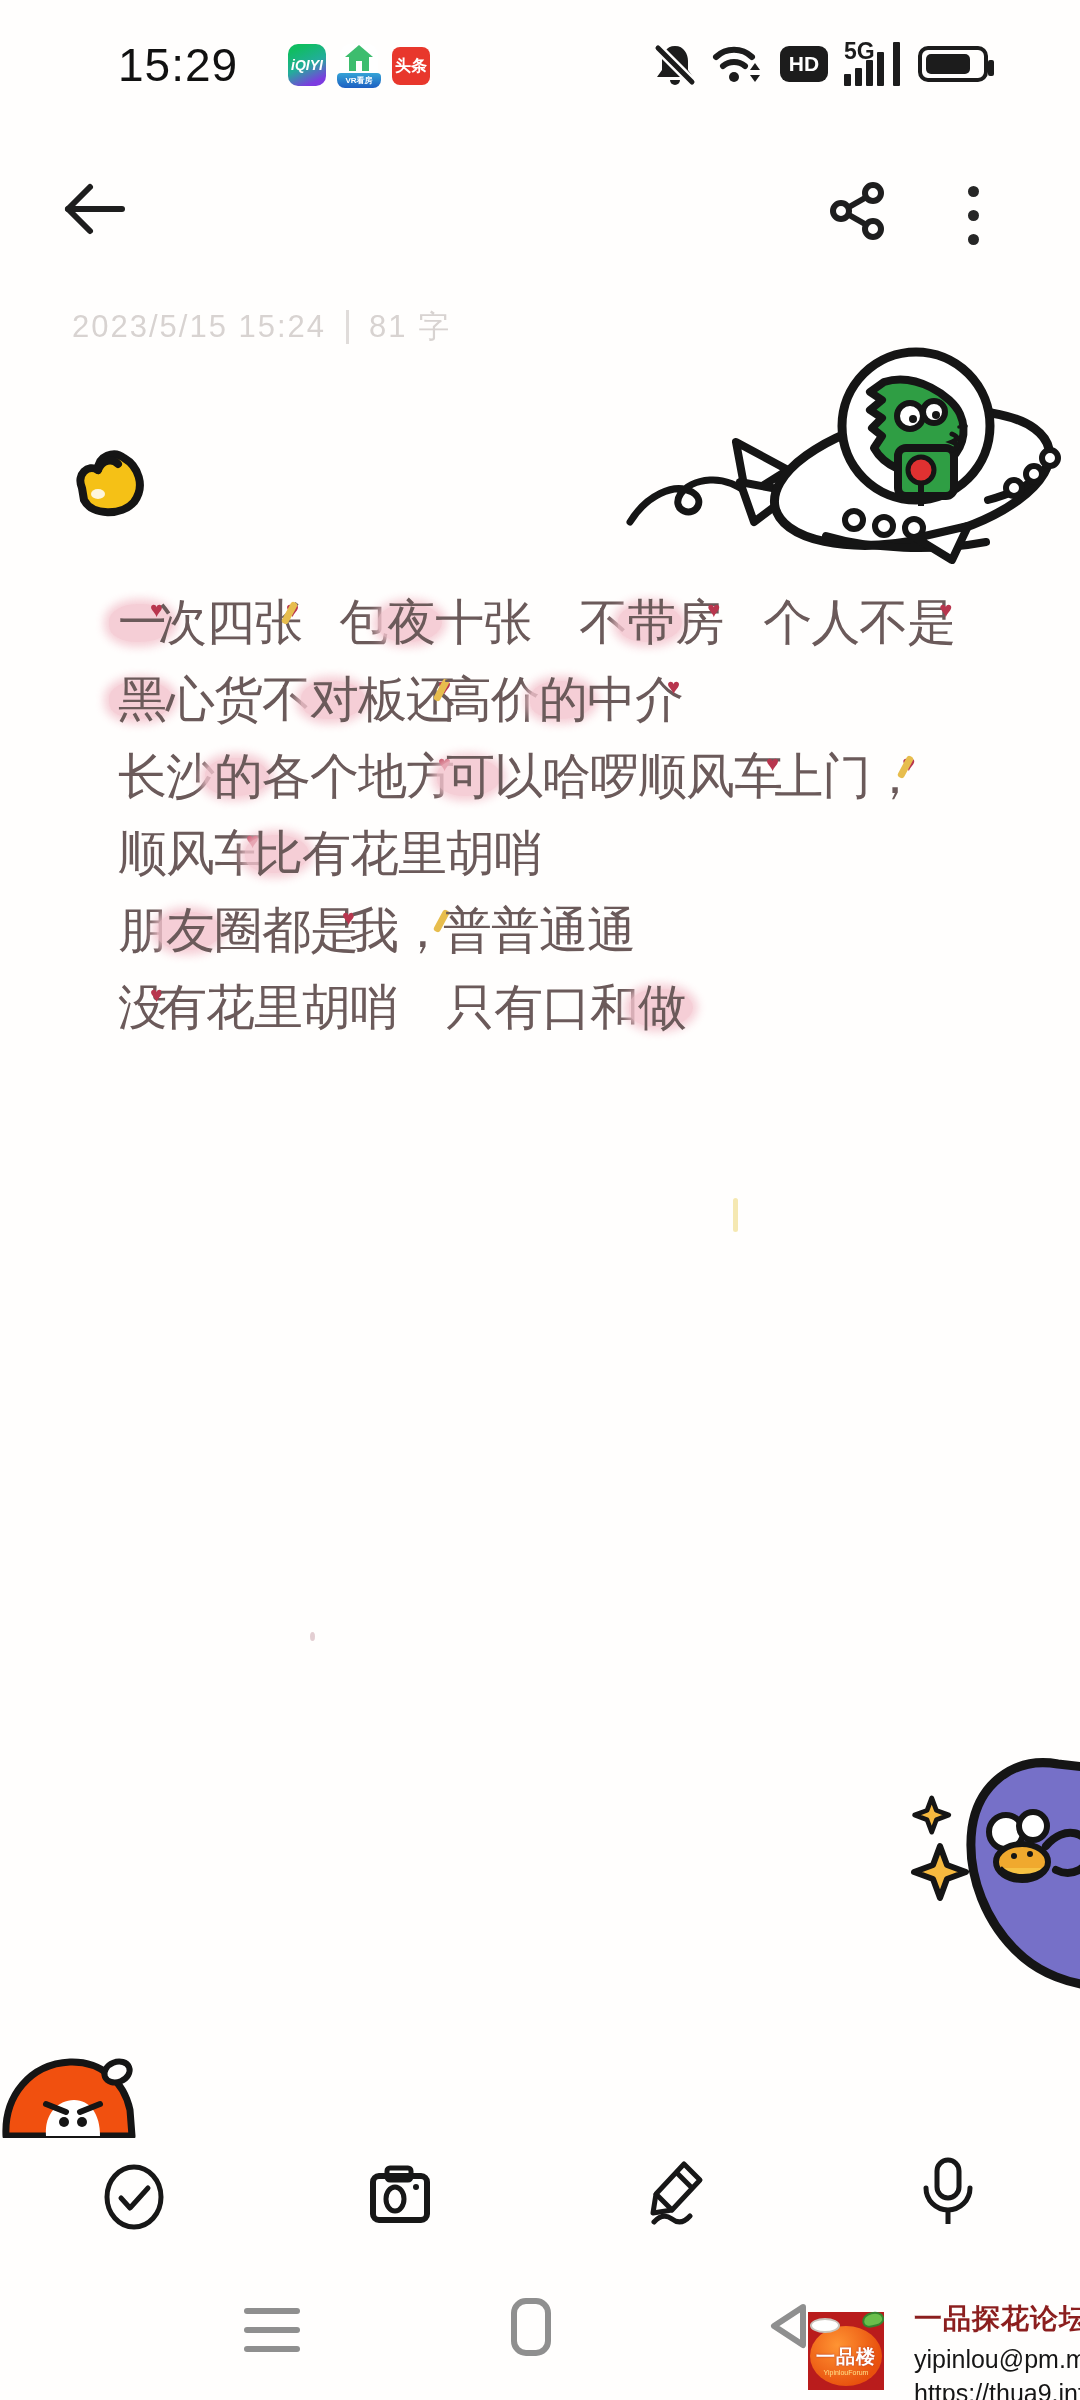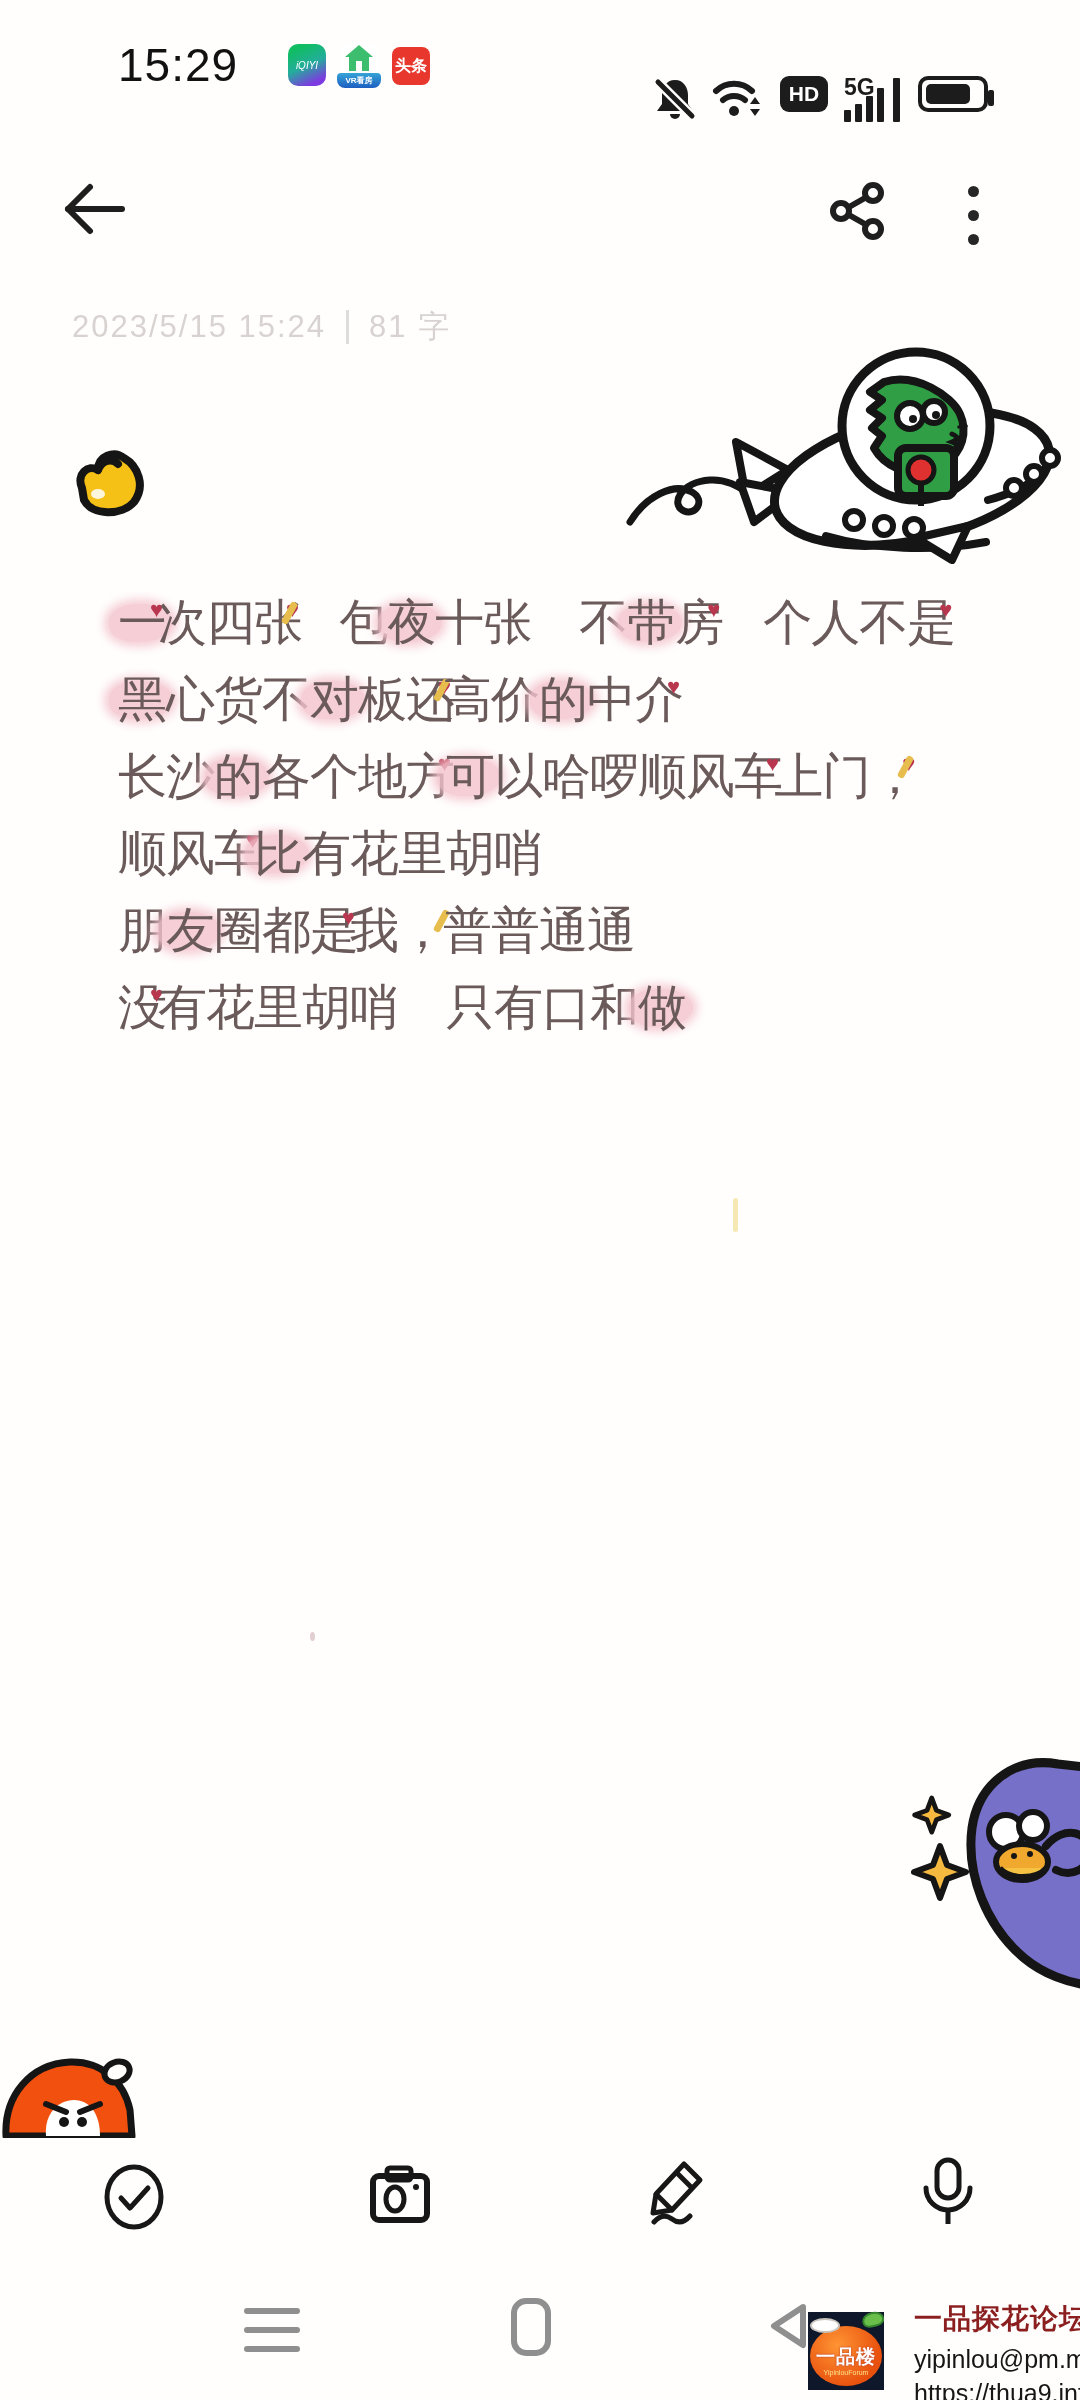--- a/index.html
+++ b/index.html
@@ -8,29 +8,29 @@
     position:relative; width:1080px; height:2400px; margin:0 auto;
     background:#fffefd; overflow:hidden;
     font-family:"Liberation Sans","DejaVu Sans",sans-serif;
   }
   
   .status-bar { position:absolute; top:30px; left:0; right:0; height:74px; }
   .time { position:absolute; left:118px; top:8px; font-size:46px; font-weight:500; color:#111; letter-spacing:1px; }
   .badges { position:absolute; left:288px; top:14px; display:flex; gap:14px; align-items:center; }
   .badge { position:relative; width:38px; height:42px; border-radius:10px; overflow:visible; }
   .badge-iqiyi { background:linear-gradient(155deg,#10bd62 15%,#23ad9b 50%,#7c3be0 85%); display:flex; align-items:center; justify-content:center; }
-  .badge-iqiyi span { color:#fff; font-size:10px; font-weight:normal; font-style:italic; }
+  .badge-iqiyi span { color:#fff; font-size:14px; font-weight:bold; font-style:italic; }
   .badge-house { background:#fff; }
   .house-svg { position:absolute; top:0px; left:3px; }
   .house-banner { position:absolute; bottom:-2px; left:-3px; right:-3px; height:15px;
     background:linear-gradient(#35a3d6,#1d5fc2); border-radius:4px 4px 8px 8px;
     color:#fff; font-size:8px; text-align:center; line-height:15px; font-weight:bold; }
   .badge-toutiao { background:#e8372c; border-radius:8px; display:flex; align-items:center; justify-content:center; height:38px; margin-top:2px; }
   .badge-toutiao span { color:#fff; font-size:16px; font-weight:bold; }
-  .sicons { position:absolute; right:92px; top:10px; display:flex; gap:16px; height:48px;margin-top:36px; }
+  .sicons { position:absolute; right:92px; top:10px; display:flex; gap:16px; align-items:center; height:48px; }
   .hd-badge { width:48px; height:36px; background:#1c1c1c; border-radius:9px; color:#fff;
     font-size:21px; font-weight:bold; display:flex; align-items:center; justify-content:center; }
   .sig { position:relative; width:58px; height:48px; }
   .sig .g-label { position:absolute; left:0; top:-2px; font-size:23px; font-weight:bold; color:#1c1c1c; }
   .sig .bars { position:absolute; left:0; bottom:2px; display:flex; align-items:flex-end; gap:4px; }
   .sig .bars i { display:block; width:7px; background:#1c1c1c; border-radius:1px; }
   .battery { position:relative; width:70px; height:36px; border:4px solid #1c1c1c; border-radius:10px; }
   .battery .fill { position:absolute; left:4px; top:4px; bottom:4px; width:44px; background:#1c1c1c; border-radius:5px; }
   .battery .nub { position:absolute; right:-10px; top:10px; width:6px; height:16px; background:#1c1c1c; border-radius:2px; }
   
@@ -62,21 +62,21 @@
   .stk { position:absolute; }
   
   .toolbar { position:absolute; left:0; right:0; top:2150px; height:100px; }
   
   .navbar { position:absolute; left:0; right:0; top:2290px; height:110px; }
   .nav-menu { position:absolute; left:244px; top:18px; display:flex; flex-direction:column; gap:13px; }
   .nav-menu i { width:56px; height:6px; background:#8f8f8f; border-radius:3px; display:block; }
   .nav-home { position:absolute; left:511px; top:8px; width:40px; height:58px; border:6px solid #8f8f8f; border-radius:15px; background:none; }
   .nav-back { position:absolute; left:767px; top:12px; background:none; border:none; }
   
-  .wm-logo { position:absolute; left:808px; top:2310px; width:76px; height:78px; background:#0f172a; }
+  .wm-logo { position:absolute; left:808px; top:2310px; width:76px; height:78px; background:#b91c1c; }
   .wm-circle { position:absolute; left:2px; top:14px; width:72px; height:60px; border-radius:50%;
     background:radial-gradient(circle at 38% 32%,#ff9433,#e8500d 72%); }
   .wm-logo-text { position:absolute; left:0; right:0; top:32px; text-align:center; color:#fff;
     font-size:19px; font-weight:bold; letter-spacing:1px; text-shadow:0 0 2px #a33; }
   .wm-logo-sub { position:absolute; left:0; right:0; top:57px; text-align:center; color:#ffe089; font-size:7px; }
   .wm-cloud { position:absolute; left:2px; top:6px; width:30px; height:15px; background:#fff; border:2px solid #c9c4bd; border-radius:50%; }
   .wm-turtle { position:absolute; right:0px; top:0px; width:22px; height:15px; background:#6abf4b; border:2px solid #35852f; border-radius:50% 50% 40% 40%; transform:rotate(-14deg); }
   .wm-text { position:absolute; left:914px; top:2300px; width:170px; }
   .wm-title { font-size:28px; font-weight:bold; color:#8b1e1e; letter-spacing:1px; white-space:nowrap; }
   .wm-email { font-size:25px; color:#161616; margin-top:7px; white-space:nowrap; }

